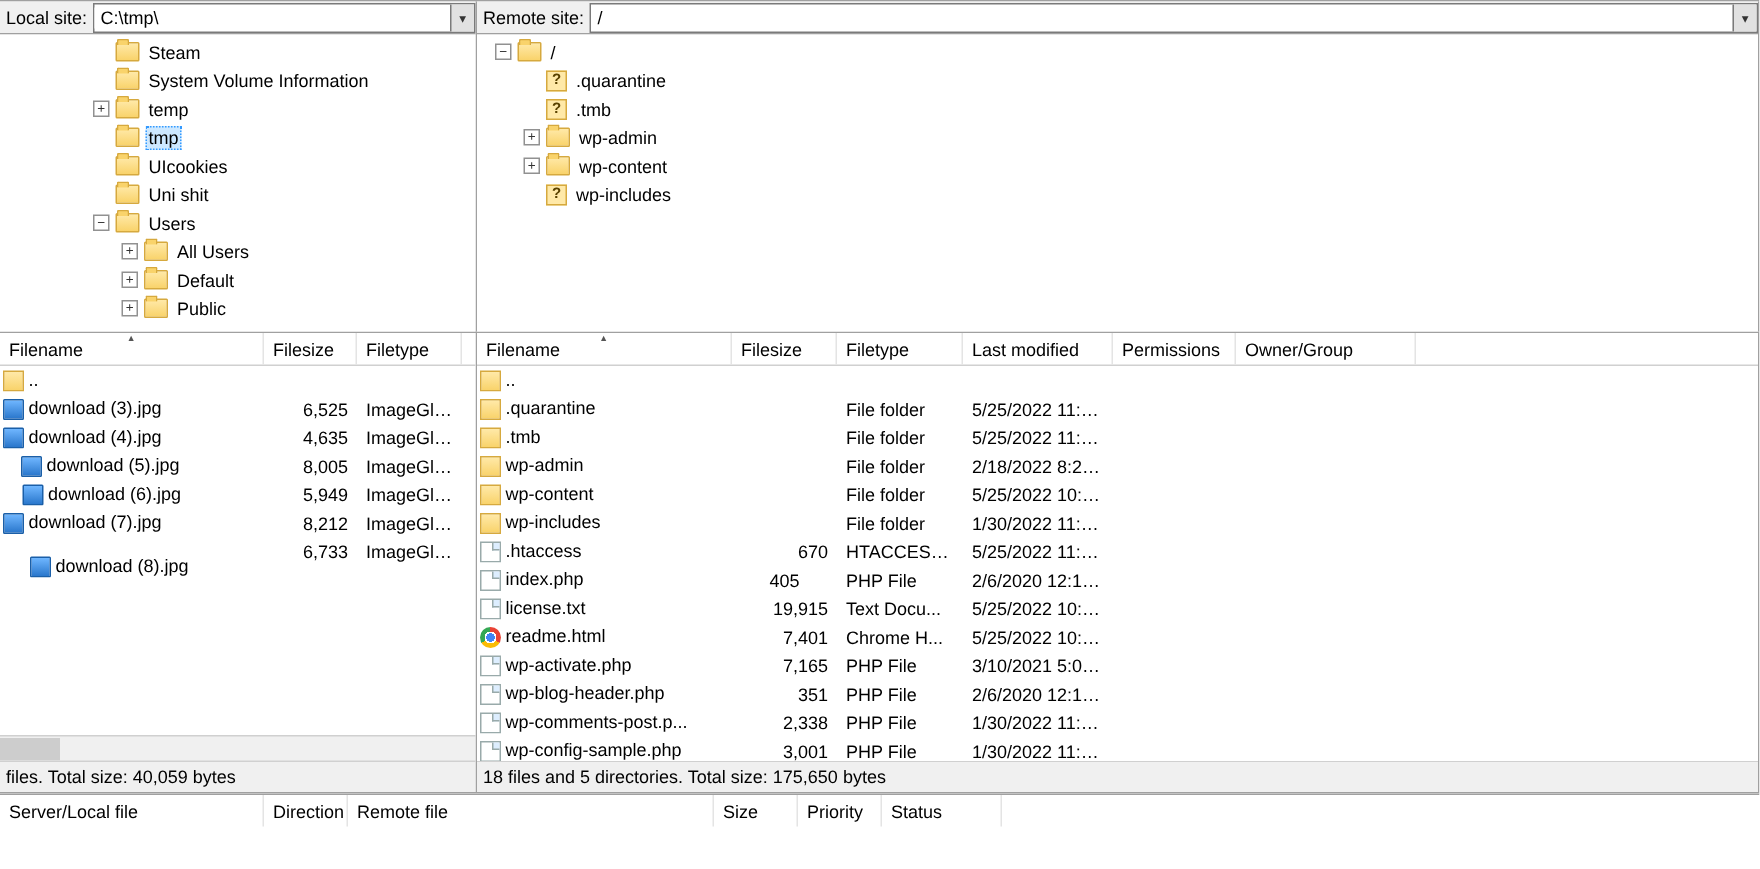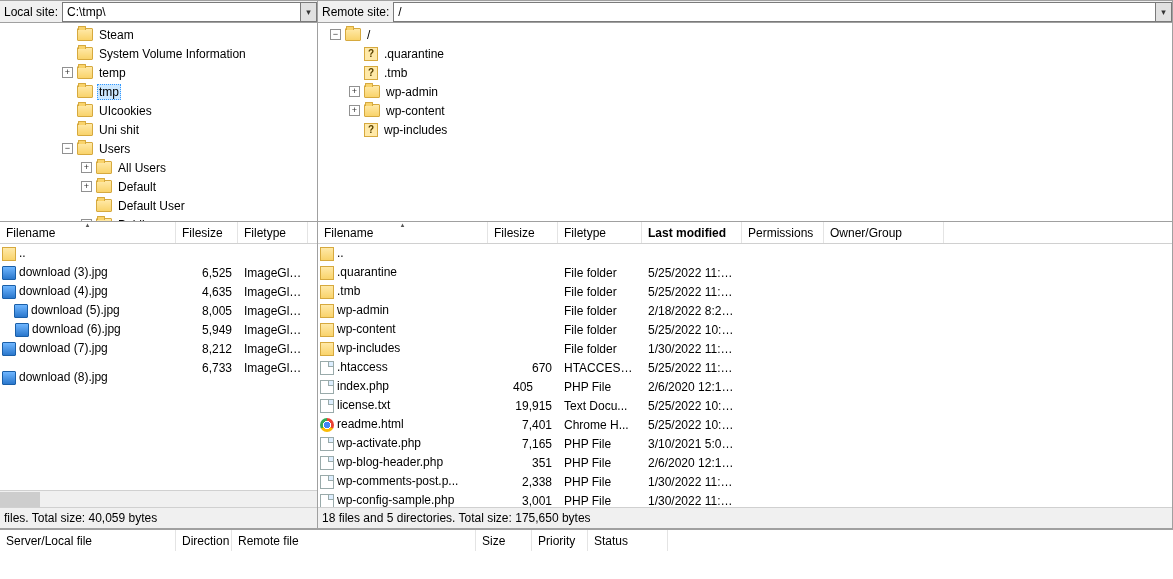--- a/index.html
+++ b/index.html
@@ -121,26 +121,20 @@
             <span class="label">All Users</span>
           </div>
           <div class="tree-node">
             <span class="spacer" style="width: 77px;"></span>
             <span class="toggle">+</span>
             <span class="folder-icon"></span>
             <span class="label">Default</span>
           </div>
           <div class="tree-node">
             <span class="spacer" style="width: 77px;"></span>
-            <span class="toggle empty"></span>
-            <span class="folder-icon"></span>
-            <span class="label">Default User</span>
-          </div>
-          <div class="tree-node">
-            <span class="spacer" style="width: 77px;"></span>
             <span class="toggle">+</span>
             <span class="folder-icon"></span>
             <span class="label">Public</span>
           </div>
         </div>
     </div>
 
     <div class="pane-remote">
       <div class="path-row">
         <span class="path-label">Remote site:</span>
@@ -225,39 +219,39 @@
             <div class="cell" style="width: 176px; padding-left: 15px;"><span class="file-ico ico-img"></span><span>download (6).jpg</span></div>
             <div class="cell right" style="width: 62px; text-align: right;">5,949</div>
             <div class="cell" style="width: 70px;">ImageGlass</div>
           </div>
           <div class="list-row">
             <div class="cell" style="width: 176px; padding-left: 2px;"><span class="file-ico ico-img"></span><span>download (7).jpg</span></div>
             <div class="cell right" style="width: 62px; text-align: right;">8,212</div>
             <div class="cell" style="width: 70px;">ImageGlass</div>
           </div>
           <div class="list-row">
-            <div class="cell" style="width: 176px; padding-left: 2px; margin-top: 20px;"><span class="file-ico ico-img"></span><span>download (8).jpg</span></div>
+            <div class="cell" style="width: 176px; padding-left: 20px; margin-top: 20px;"><span class="file-ico ico-img"></span><span>download (8).jpg</span></div>
             <div class="cell right" style="width: 62px; text-align: right;">6,733</div>
             <div class="cell" style="width: 70px;">ImageGlass</div>
           </div>
         </div>
       <div class="hscroll">
           <div class="thumb"></div>
         </div>
       <div class="status-row">
           <span> files. Total size: 40,059 bytes</span>
         </div>
     </div>
 
     <div class="list-remote">
       <div class="list-head" id="remote-head">
           <div class="col" style="width: 170px;">Filename<span class="sort">▴</span></div>
           <div class="col" style="width: 70px;">Filesize</div>
           <div class="col" style="width: 84px;">Filetype</div>
-          <div class="col" style="width: 100px; font-weight: bold;">Last modified</div>
+          <div class="col" style="width: 100px;">Last modified</div>
           <div class="col" style="width: 82px;">Permissions</div>
           <div class="col" style="width: 120px;">Owner/Group</div>
         </div>
       <div class="list-body" id="remote-body" style="overflow-y:scroll;">
           <div class="list-row">
             <div class="cell" style="width: 170px; padding-left: 2px;"><span class="file-ico ico-fold"></span><span>..</span></div>
             <div class="cell right" style="width: 70px; text-align: right;"></div>
             <div class="cell" style="width: 84px;"></div>
             <div class="cell" style="width: 100px;"></div>
             <div class="cell" style="width: 82px;"></div>

